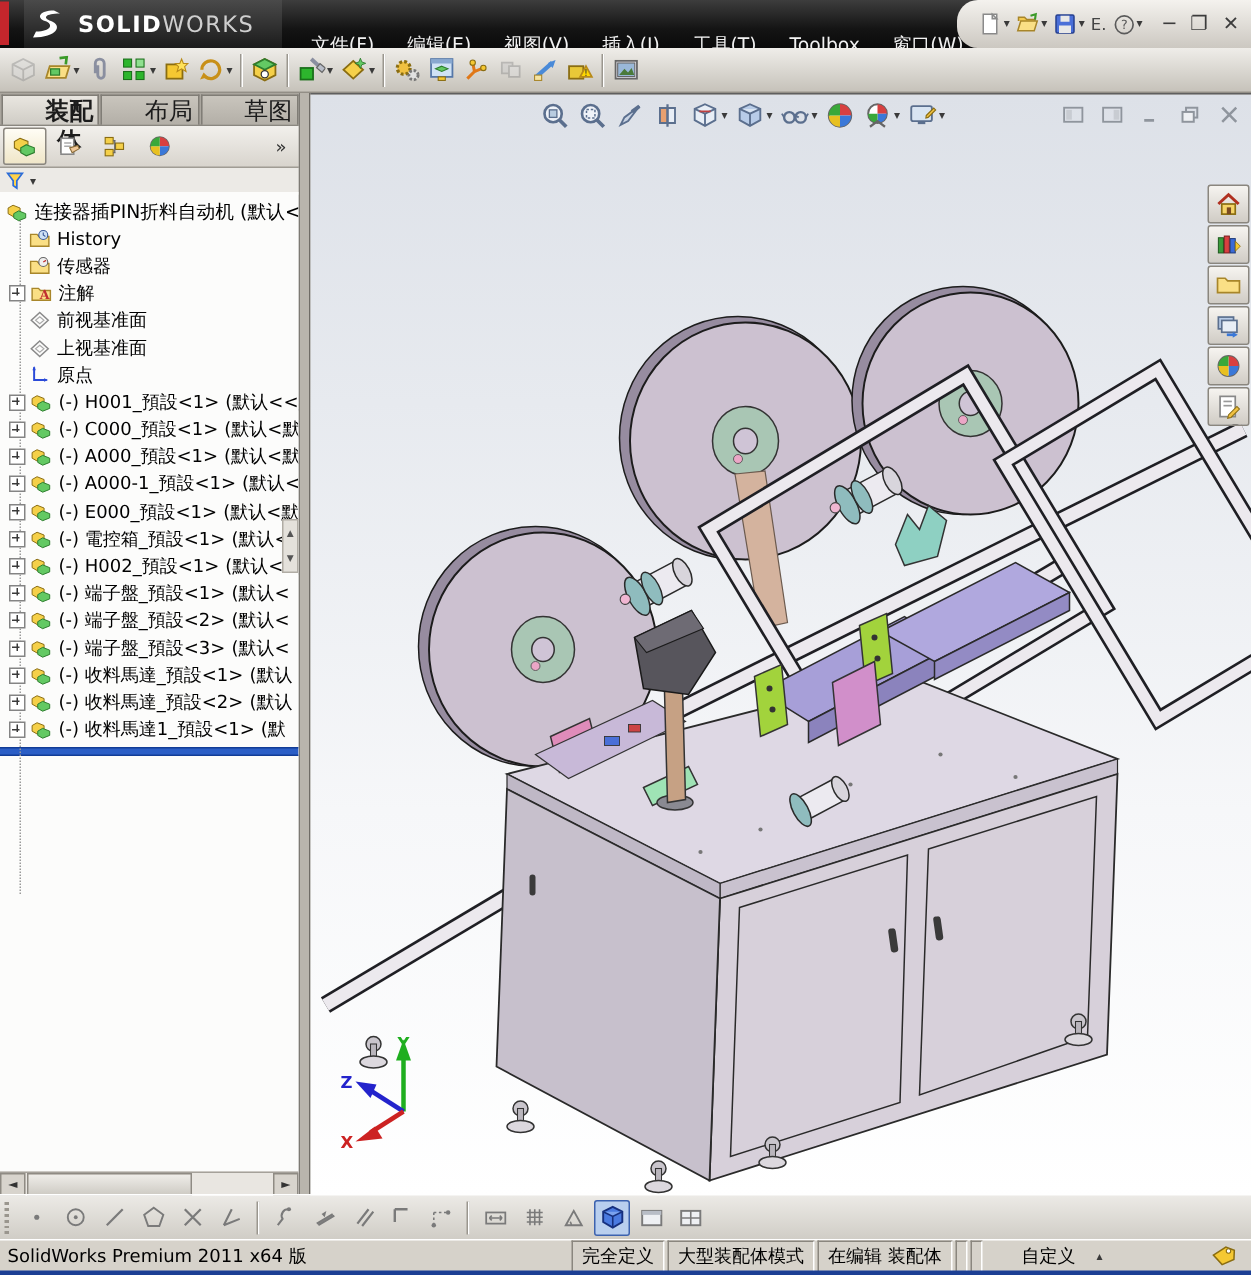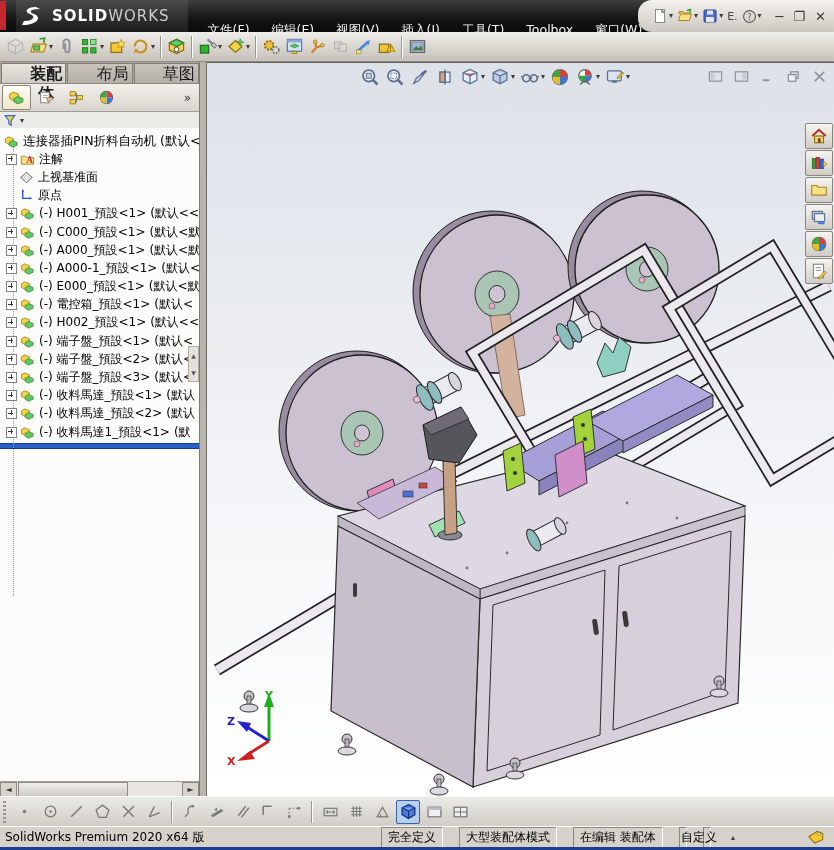--- a/index.html
+++ b/index.html
@@ -98,21 +98,21 @@
     align-items:center;padding-left:3px;box-sizing:border-box;}
   #grip{width:5px;height:22px;margin-right:6px;
     background:repeating-linear-gradient(#9a968e 0 2px,transparent 2px 4px);width:3px;}
   .bico{display:flex;align-items:center;justify-content:center;width:24px;height:24px;border-radius:2px;}
   .bico.active{background:#b9cfee;border:1px solid #3c62ae;box-sizing:border-box;}
 
   
   #statusbar{position:absolute;left:0;top:826px;width:834px;height:21px;background:#d6d2ca;
     border-top:1px solid #fff;display:flex;align-items:center;font-size:12px;}
   #sb-app{margin-left:5px;white-space:nowrap;}
-  #sb-cells{position:absolute;left:381px;display:flex;height:22px;gap:16px;}
+  #sb-cells{position:absolute;left:381px;display:flex;height:22px;gap:2px;}
   .sb-cell{border:1px solid;border-color:#8a867e #fff #fff #8a867e;display:flex;align-items:center;
     padding:0 6px;white-space:nowrap;background:#d6d2ca;}
   .sb-cell.empty{width:6px;padding:0;}
   #sb-custom{position:absolute;left:648px;width:120px;display:flex;align-items:center;justify-content:center;gap:14px;}
   #sb-tag{position:absolute;right:10px;top:2px;}
   #blue-bottom{position:absolute;left:0;top:847px;width:834px;height:3px;background:#1c3f94;}
 </style>
 </head>
 <body>
 
@@ -358,29 +358,64 @@
           <span class="tico">
             <svg width="15" height="15" viewBox="0 0 16 16">
               <path d="M5 3 10 5 10 9 5 11 1.5 9 1.5 5Z" fill="#f5d049" stroke="#8a6d12" stroke-width=".7"></path>
               <path d="M9 7 14 9 14 12 9 14 5.5 12 5.5 9Z" fill="#63c963" stroke="#2e7d2e" stroke-width=".7"></path>
             </svg>
           </span>
           <span class="lbl">连接器插PIN折料自动机</span>
           <span class="sfx">(默认&lt;</span>
         </div>
         <div class="trow">
+          <span class="spacer"></span>
+          <span style="width:6px;flex:none;"></span>
+          <span class="tico">
+            <svg width="15" height="15" viewBox="0 0 16 16">
+              <path d="M1.5 13 V4.5 H6 L7.5 6 H14.5 V13Z" fill="#fadf85" stroke="#a8862a"></path>
+              <circle cx="10.5" cy="5" r="3.2" fill="#cfe2f5" stroke="#3a5a9a" stroke-width=".8"></circle>
+              <path d="M10.5 3.2 V5 L12 6" fill="none" stroke="#3a5a9a" stroke-width=".8"></path>
+            </svg>
+          </span>
+          <span class="lbl">History</span>
+        </div>
+        <div class="trow">
+          <span class="spacer"></span>
+          <span style="width:6px;flex:none;"></span>
+          <span class="tico">
+            <svg width="15" height="15" viewBox="0 0 16 16">
+              <path d="M1.5 13 V4.5 H6 L7.5 6 H14.5 V13Z" fill="#fadf85" stroke="#a8862a"></path>
+              <circle cx="10.5" cy="5" r="3.2" fill="#f0f0f0" stroke="#666" stroke-width=".8"></circle>
+              <path d="M10.5 5 L12.5 3.8" stroke="#c03030" stroke-width=".9"></path>
+            </svg>
+          </span>
+          <span class="lbl">传感器</span>
+        </div>
+        <div class="trow">
           <span style="width:6px;flex:none;"></span>
           <span class="exp"></span>
           <span class="tico">
             <svg width="15" height="15" viewBox="0 0 16 16">
               <path d="M1.5 13 V4.5 H6 L7.5 6 H14.5 V13Z" fill="#fadf85" stroke="#a8862a"></path>
               <text x="10.5" y="12" font-size="9" font-weight="bold" text-anchor="middle" fill="#c03030" font-family="DejaVu Serif,serif">A</text>
             </svg>
           </span>
           <span class="lbl">注解</span>
+        </div>
+        <div class="trow">
+          <span class="spacer"></span>
+          <span style="width:6px;flex:none;"></span>
+          <span class="tico">
+            <svg width="15" height="15" viewBox="0 0 16 16">
+              <path d="M8 2.5 14 8 8 13.5 2 8Z" fill="none" stroke="#8a8a8a" stroke-width="1.1"></path>
+              <path d="M8 5.5 11 8 8 10.5 5 8Z" fill="none" stroke="#aaa" stroke-width=".8"></path>
+            </svg>
+          </span>
+          <span class="lbl">前视基准面</span>
         </div>
         <div class="trow">
           <span class="spacer"></span>
           <span style="width:6px;flex:none;"></span>
           <span class="tico">
             <svg width="15" height="15" viewBox="0 0 16 16">
               <path d="M8 2.5 14 8 8 13.5 2 8Z" fill="none" stroke="#8a8a8a" stroke-width="1.1"></path>
               <path d="M8 5.5 11 8 8 10.5 5 8Z" fill="none" stroke="#aaa" stroke-width=".8"></path>
             </svg>
           </span>
@@ -982,21 +1017,21 @@
         <svg width="17" height="17" viewBox="0 0 16 16">
           <rect x="2" y="4" width="12" height="9" fill="#eef0f3" stroke="#7a7a7a" stroke-width="1.2"></rect>
           <line x1="8" y1="4" x2="8" y2="13" stroke="#7a7a7a"></line>
           <line x1="2" y1="8.5" x2="14" y2="8.5" stroke="#7a7a7a"></line>
         </svg>
       </span>
     </div>
 </div>
 
 <div id="statusbar">
-  <span id="sb-app">SolidWorks Premium 2020 x64 版</span>
+  <span id="sb-app">SolidWorks Premium 2011 x64 版</span>
   <div id="sb-cells">
       <span class="sb-cell">完全定义</span>
       <span class="sb-cell">大型装配体模式</span>
       <span class="sb-cell">在编辑 装配体</span>
       <span class="sb-cell empty"></span>
       <span class="sb-cell empty"></span>
     </div>
   <div id="sb-custom">
     <span>自定义</span>
     <span class="caret">▴</span>

